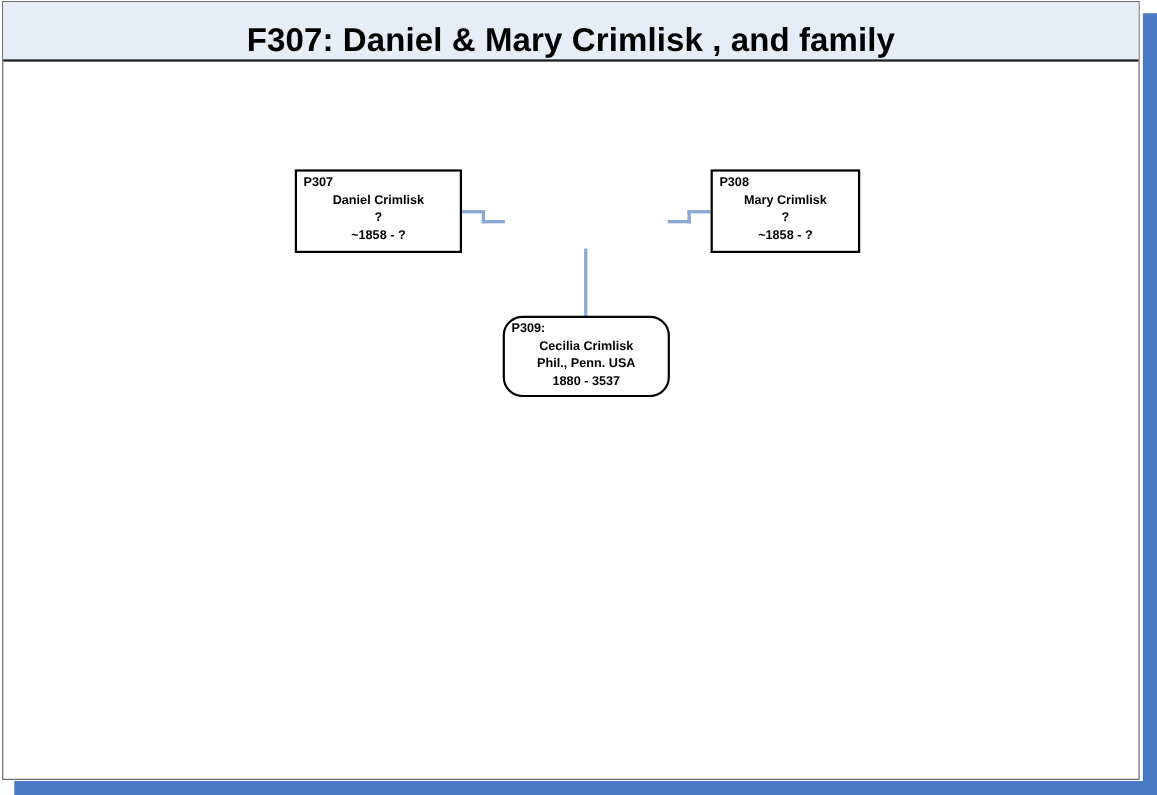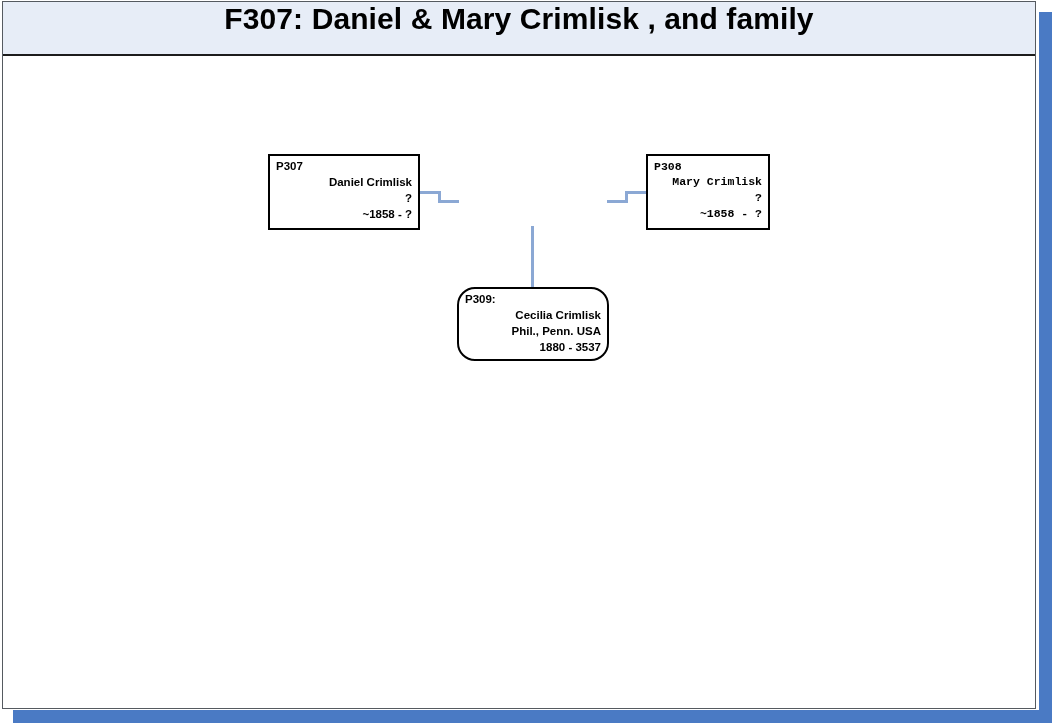--- a/index.html
+++ b/index.html
@@ -55,21 +55,21 @@
   .title-band {
     position: absolute;
     left: 0;
     top: 0;
     width: 100%;
     height: 54px;
     background: #e7edf7;
     border-bottom: 2px solid #1c1c1c;
     box-sizing: border-box;
     display: flex;
-    align-items: flex-start;
+    align-items: flex-end;
     justify-content: center;
   }
   .title-text {
     font-size: 30px;
     font-weight: bold;
     color: #000000;
     letter-spacing: 0.1px;
     white-space: nowrap;
   }
 
@@ -92,31 +92,31 @@
   }
   .node .id-line {
     text-align: left;
     font-size: 11.5px;
     font-weight: bold;
     color: #000000;
     line-height: 15px;
     white-space: nowrap;
   }
   .node .detail {
-    text-align: right;
+    text-align: center;
     font-size: 11.5px;
     font-weight: bold;
     color: #000000;
     line-height: 16px;
     white-space: nowrap;
   }
 
   
   #node-p307 { left: 265px; top: 98px;  width: 152px; height: 76px; }
-  #node-p308 { left: 643px; top: 98px;  width: 124px; height: 76px; font-family: Liberation Mono, monospace; }
+  #node-p308 { left: 643px; top: 98px;  width: 136px; height: 76px; }
   #node-p309 { left: 454px; top: 231px; width: 152px; height: 74px; border-radius: 18px; }
 
   
   #node-marriage {
     left: 454px;
     top: 118px;
     width: 152px;
     height: 54px;
     padding: 0;
     display: flex;

